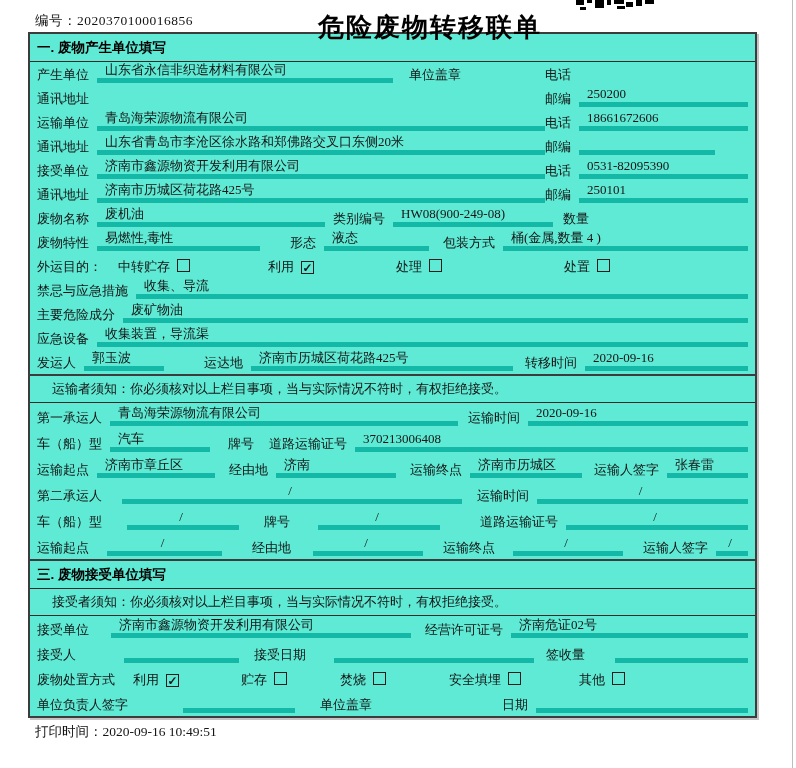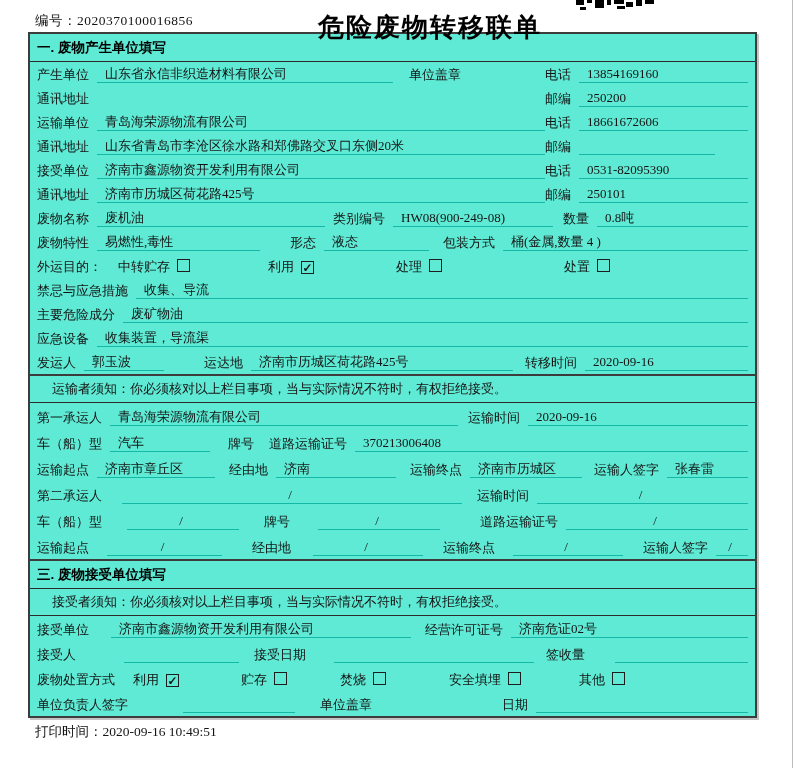--- a/index.html
+++ b/index.html
@@ -34,21 +34,21 @@
     font-family:"Liberation Sans","DejaVu Sans",sans-serif;
     font-weight:bold; font-size:13.5px; color:#000;
     border-bottom:1.5px solid #2b2b2b;
   }
   .notice { height:27px; display:flex; align-items:center; padding:0 22px; border-bottom:1px solid #2b2b2b; }
 
   .row { display:flex; align-items:flex-end; padding:0 7px 3px 7px; }
   .s1 .row { height:24px; } .s2 .row { height:26px; } .s3 .row { height:25px; }
   .lb { white-space:nowrap; line-height:17px; }
   .v {
-    border-bottom:1px solid #14b8a6; line-height:17px; white-space:nowrap;
+    border-bottom:5px solid #14b8a6; line-height:17px; white-space:nowrap;
     padding:0 4px 0 8px; margin-left:8px; overflow:hidden;
   }
   .fill { flex:1 1 auto; }
   .c { text-align:center; padding-left:0; }
   .left508 { display:flex; align-items:flex-end; flex:0 0 508px; }
   .cb {
     display:inline-block; width:13px; height:13px; border:1px solid #1d1d1d;
     margin-left:7px; font-size:12px; line-height:12px; text-align:center;
     font-weight:bold; vertical-align:-1px;
   }
@@ -87,21 +87,20 @@
   <div class="section s1">
     <div class="sec-h">一. 废物产生单位填写</div>
 
     <div class="row">
       <div class="left508">
         <span class="lb">产生单位</span>
         <span class="v" style="width:296px">山东省永信非织造材料有限公司</span>
         <span class="lb" style="margin-left:16px">单位盖章</span>
       </div>
       <span class="lb">电话</span>
-      <span class="v fill">13854169160</span>
     </div>
 
     <div class="row">
       <div class="left508">
         <span class="lb">通讯地址</span>
       </div>
       <span class="lb">邮编</span>
       <span class="v fill">250200</span>
     </div>
 
@@ -140,21 +139,20 @@
       <span class="lb">邮编</span>
       <span class="v fill">250101</span>
     </div>
 
     <div class="row">
       <span class="lb">废物名称</span>
       <span class="v" style="width:228px">废机油</span>
       <span class="lb" style="margin-left:8px">类别编号</span>
       <span class="v" style="width:160px">HW08(900-249-08)</span>
       <span class="lb" style="margin-left:10px">数量</span>
-      <span class="v fill">0.8吨</span>
     </div>
 
     <div class="row">
       <span class="lb">废物特性</span>
       <span class="v" style="width:163px">易燃性,毒性</span>
       <span class="lb" style="margin-left:30px">形态</span>
       <span class="v" style="width:105px">液态</span>
       <span class="lb" style="margin-left:14px">包装方式</span>
       <span class="v fill">桶(金属,数量 4 )</span>
     </div>

